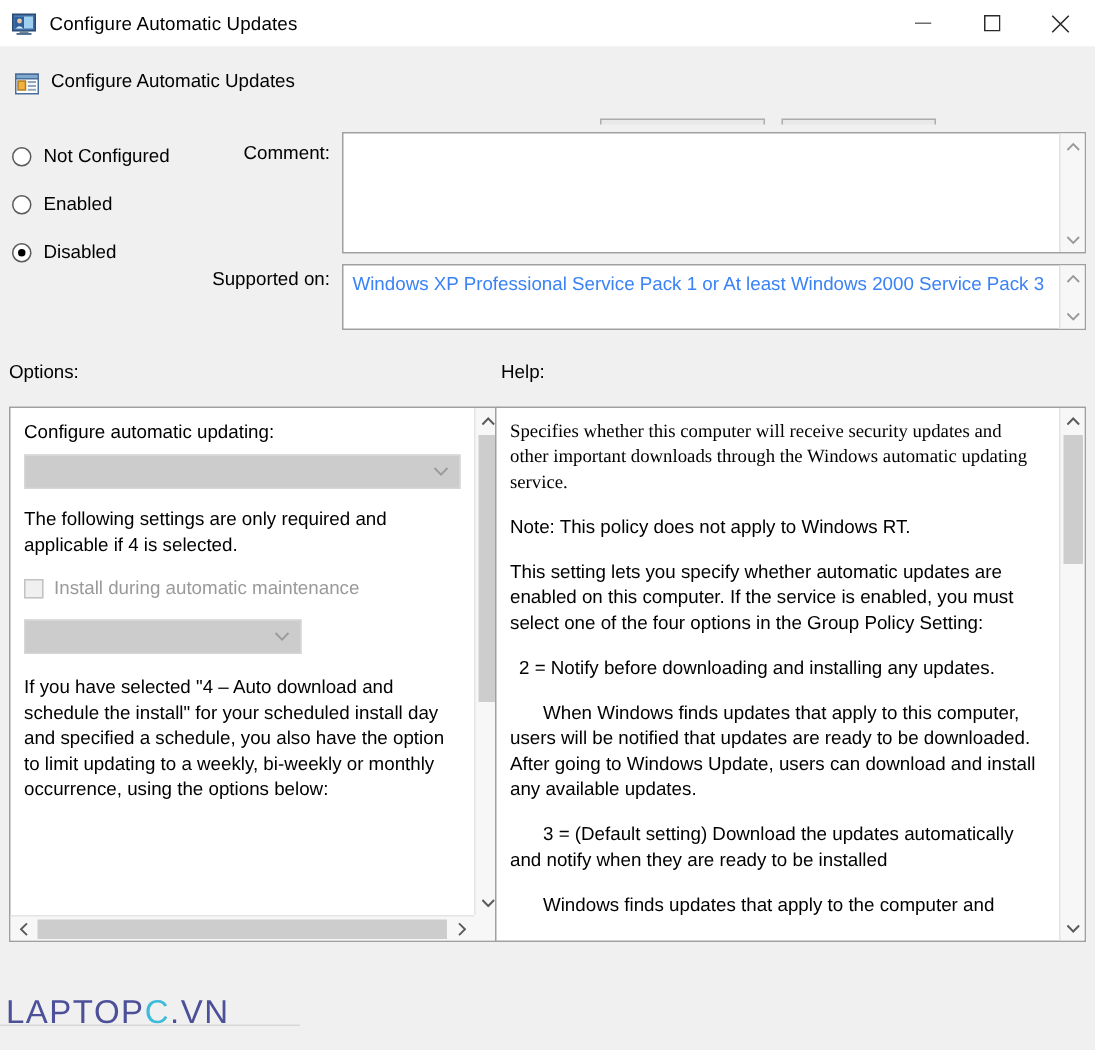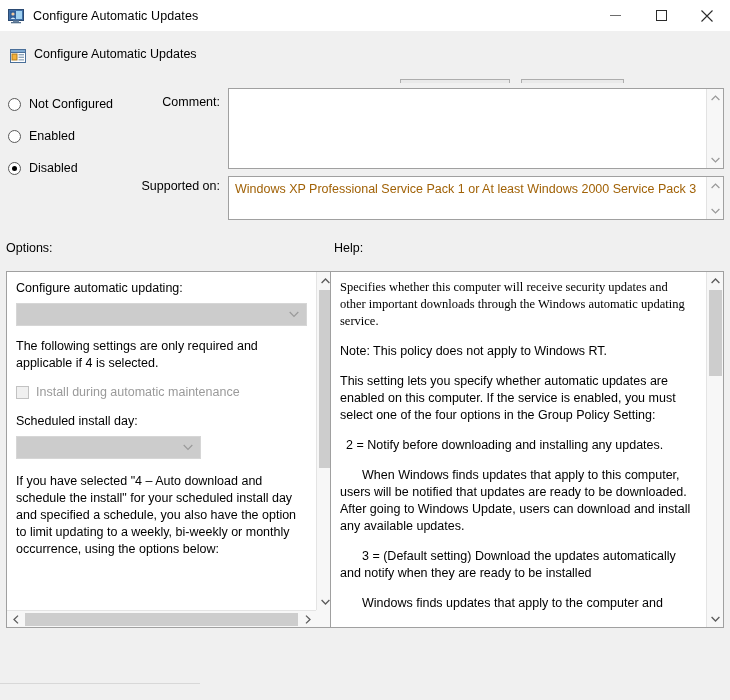--- a/index.html
+++ b/index.html
@@ -96,21 +96,21 @@
     font-size: 12.5px; color: #000; text-align: right;
   }
   .textbox {
     position: absolute;
     background: #ffffff;
     border: 1px solid #a0a0a0;
     display: flex;
   }
   .tb-inner {
     flex: 1 1 auto; padding: 5px 6px;
-    font-size: 12.5px; color: #a16207; line-height: 15px;
+    font-size: 12.5px; color: #3b82f6; line-height: 15px;
     overflow: hidden;
   }
   .vsb {
     width: 17px; flex: 0 0 auto; background: #f7f7f7;
     border-left: 1px solid #e2e2e2;
     display: flex; flex-direction: column; justify-content: space-between;
     align-items: center;
   }
   .vsb .arw {
     height: 17px; width: 17px;
@@ -319,21 +319,20 @@
           </svg>
       </div>
 
       <div class="opt-text" style="margin-bottom:12px;">The following settings are only required and applicable if 4 is selected.</div>
 
       <div class="chk-row" style="margin-bottom:12px;">
         <span class="chk"></span>
         <span>Install during automatic maintenance</span>
       </div>
 
-      <div class="opt-text" style="margin-bottom:6px;">Scheduled install day:</div>
       <div class="combo" style="width:185px; margin-bottom:14px;">
         <span style="flex:1 1 auto; font-size:12.5px;"></span>
         <svg width="10" height="7" viewBox="0 0 10 7">
             <path d="M0.7 1 L5 5.4 L9.3 1" fill="none" stroke="#9a9a9a" stroke-width="1.2"></path>
           </svg>
       </div>
 
 
       <div class="opt-text">If you have selected "4 – Auto download and schedule the install" for your scheduled install day and specified a schedule, you also have the option to limit updating to a weekly, bi-weekly or monthly occurrence, using the options below:</div>
     </div>
@@ -393,15 +392,16 @@
       </div>
     </div>
   </div>
 
   <div class="footer">
     
     
     
   </div>
 
+  <div class="watermark"><span>LAPTOP</span><span class="wm-c">C</span><span>.VN</span></div>
   <div class="wm-rule"></div>
 
 </div>
 
 </body></html>

